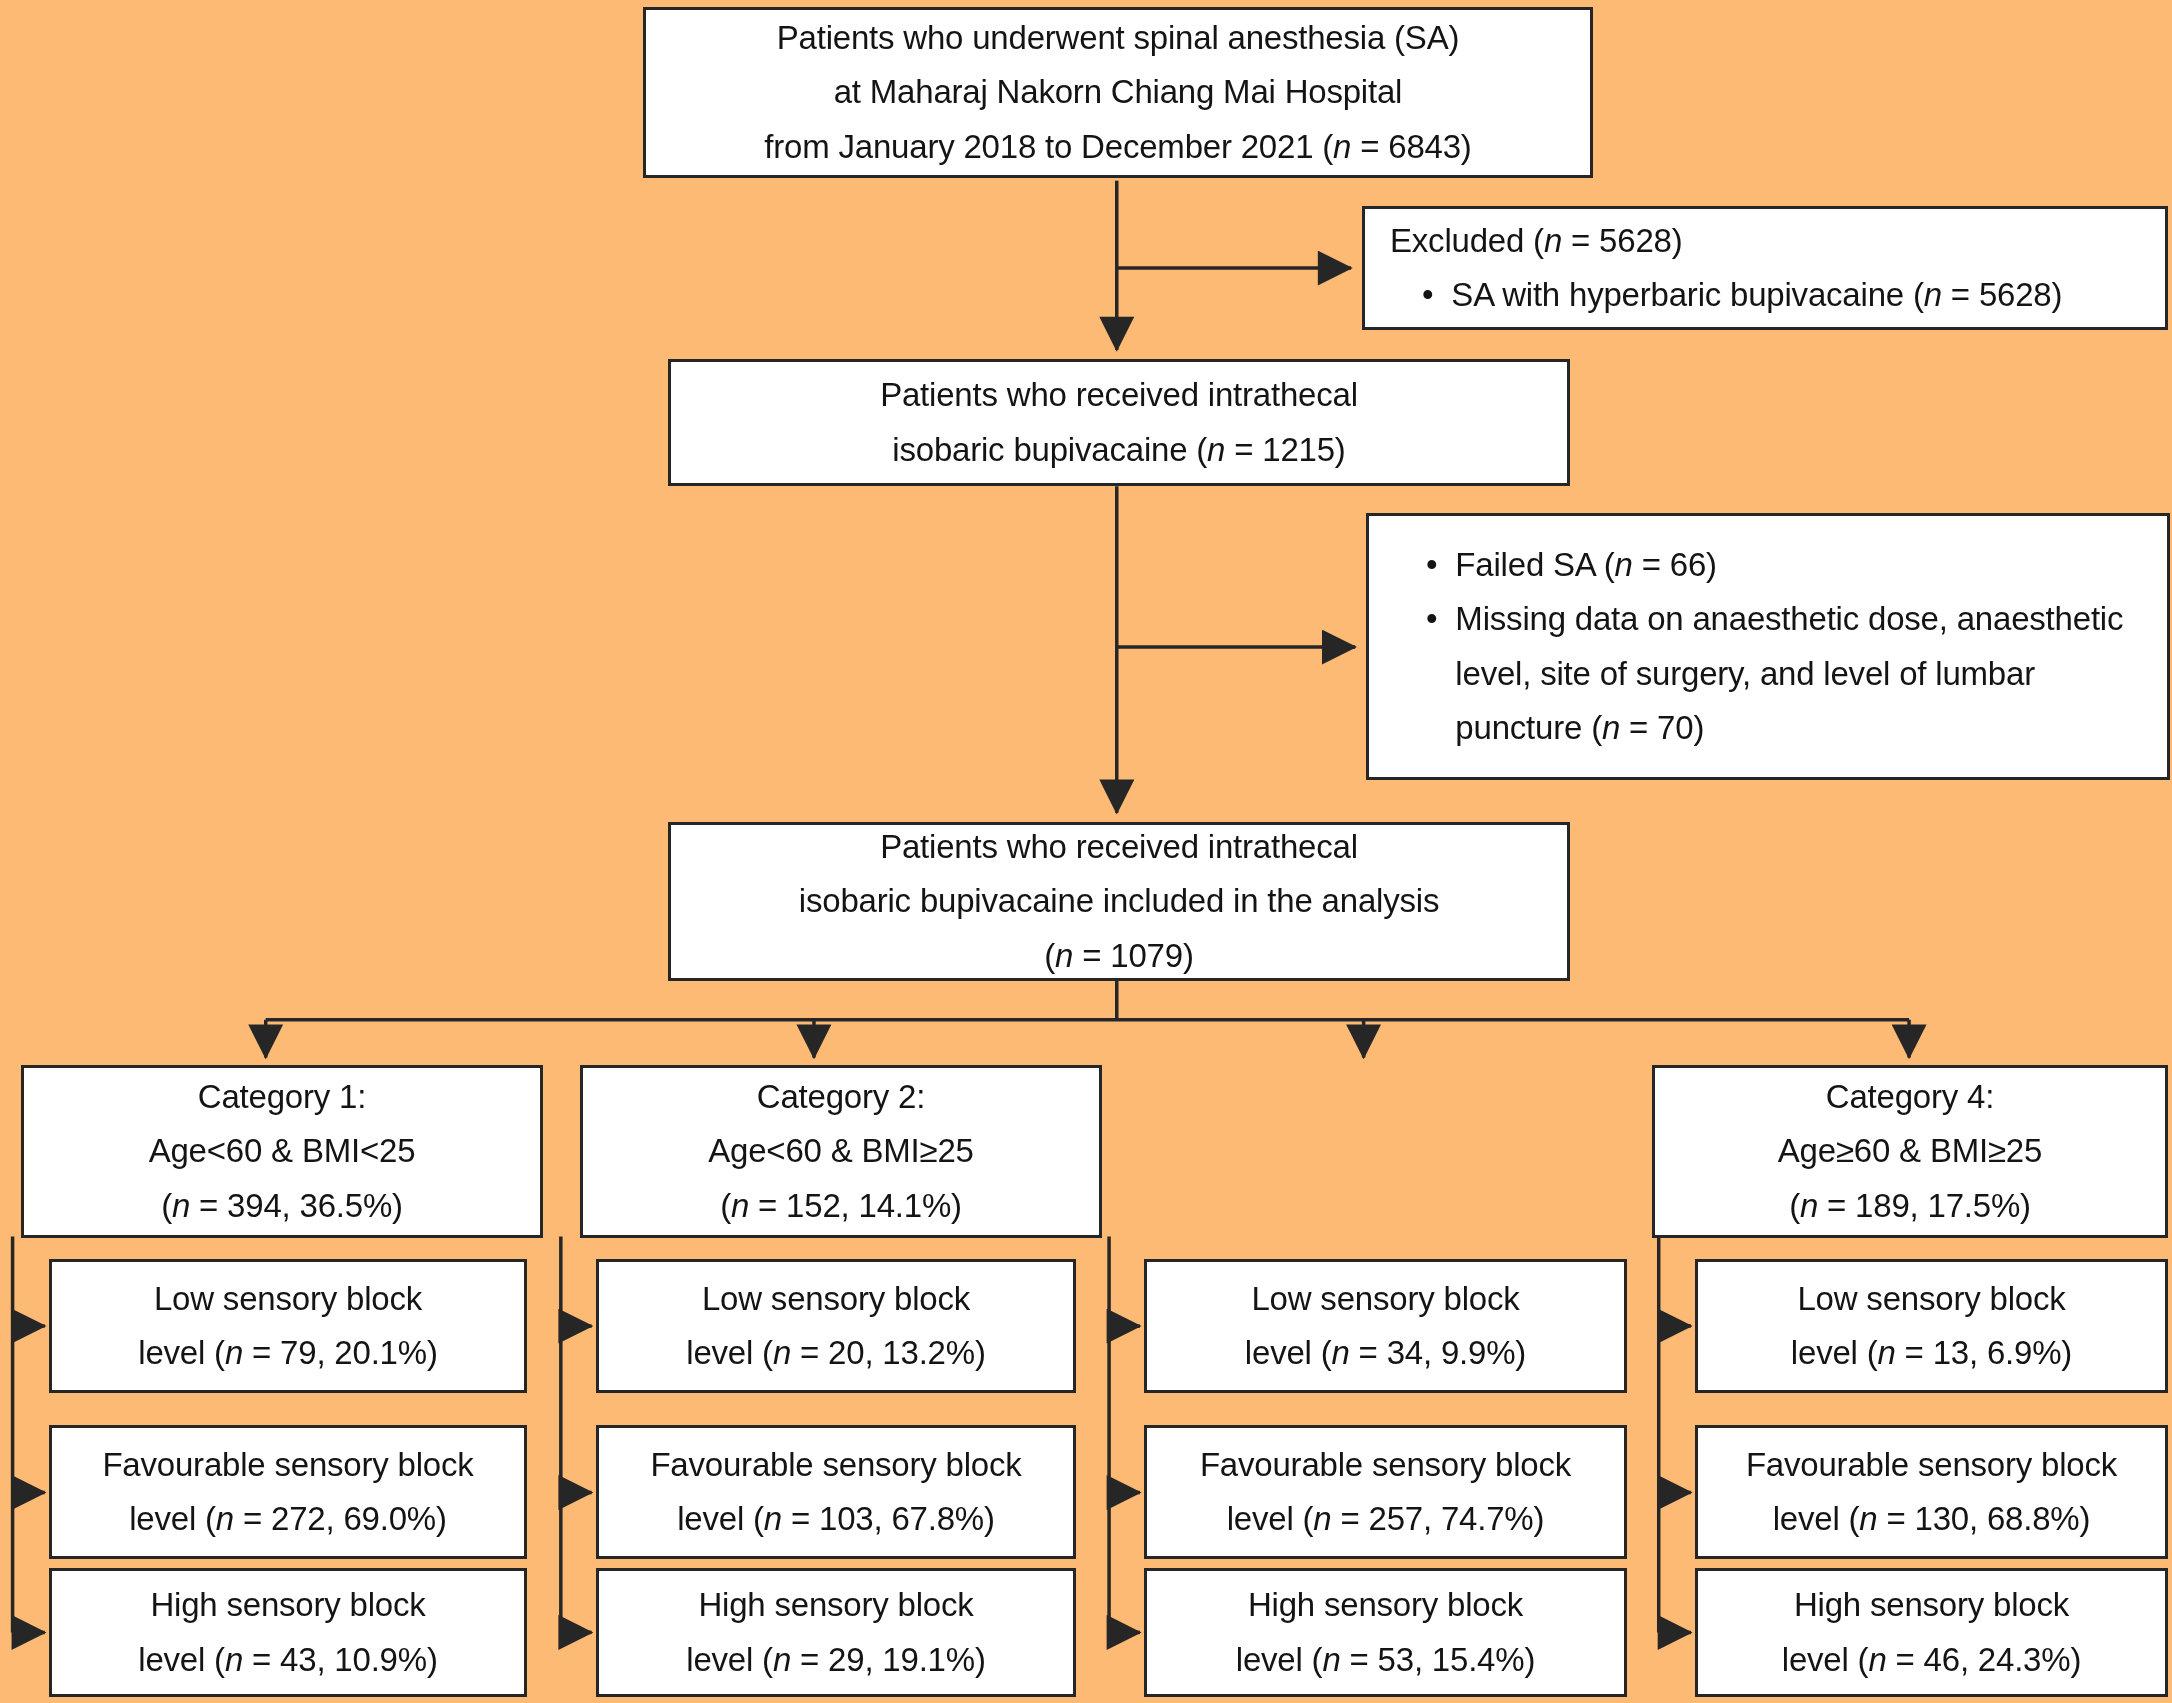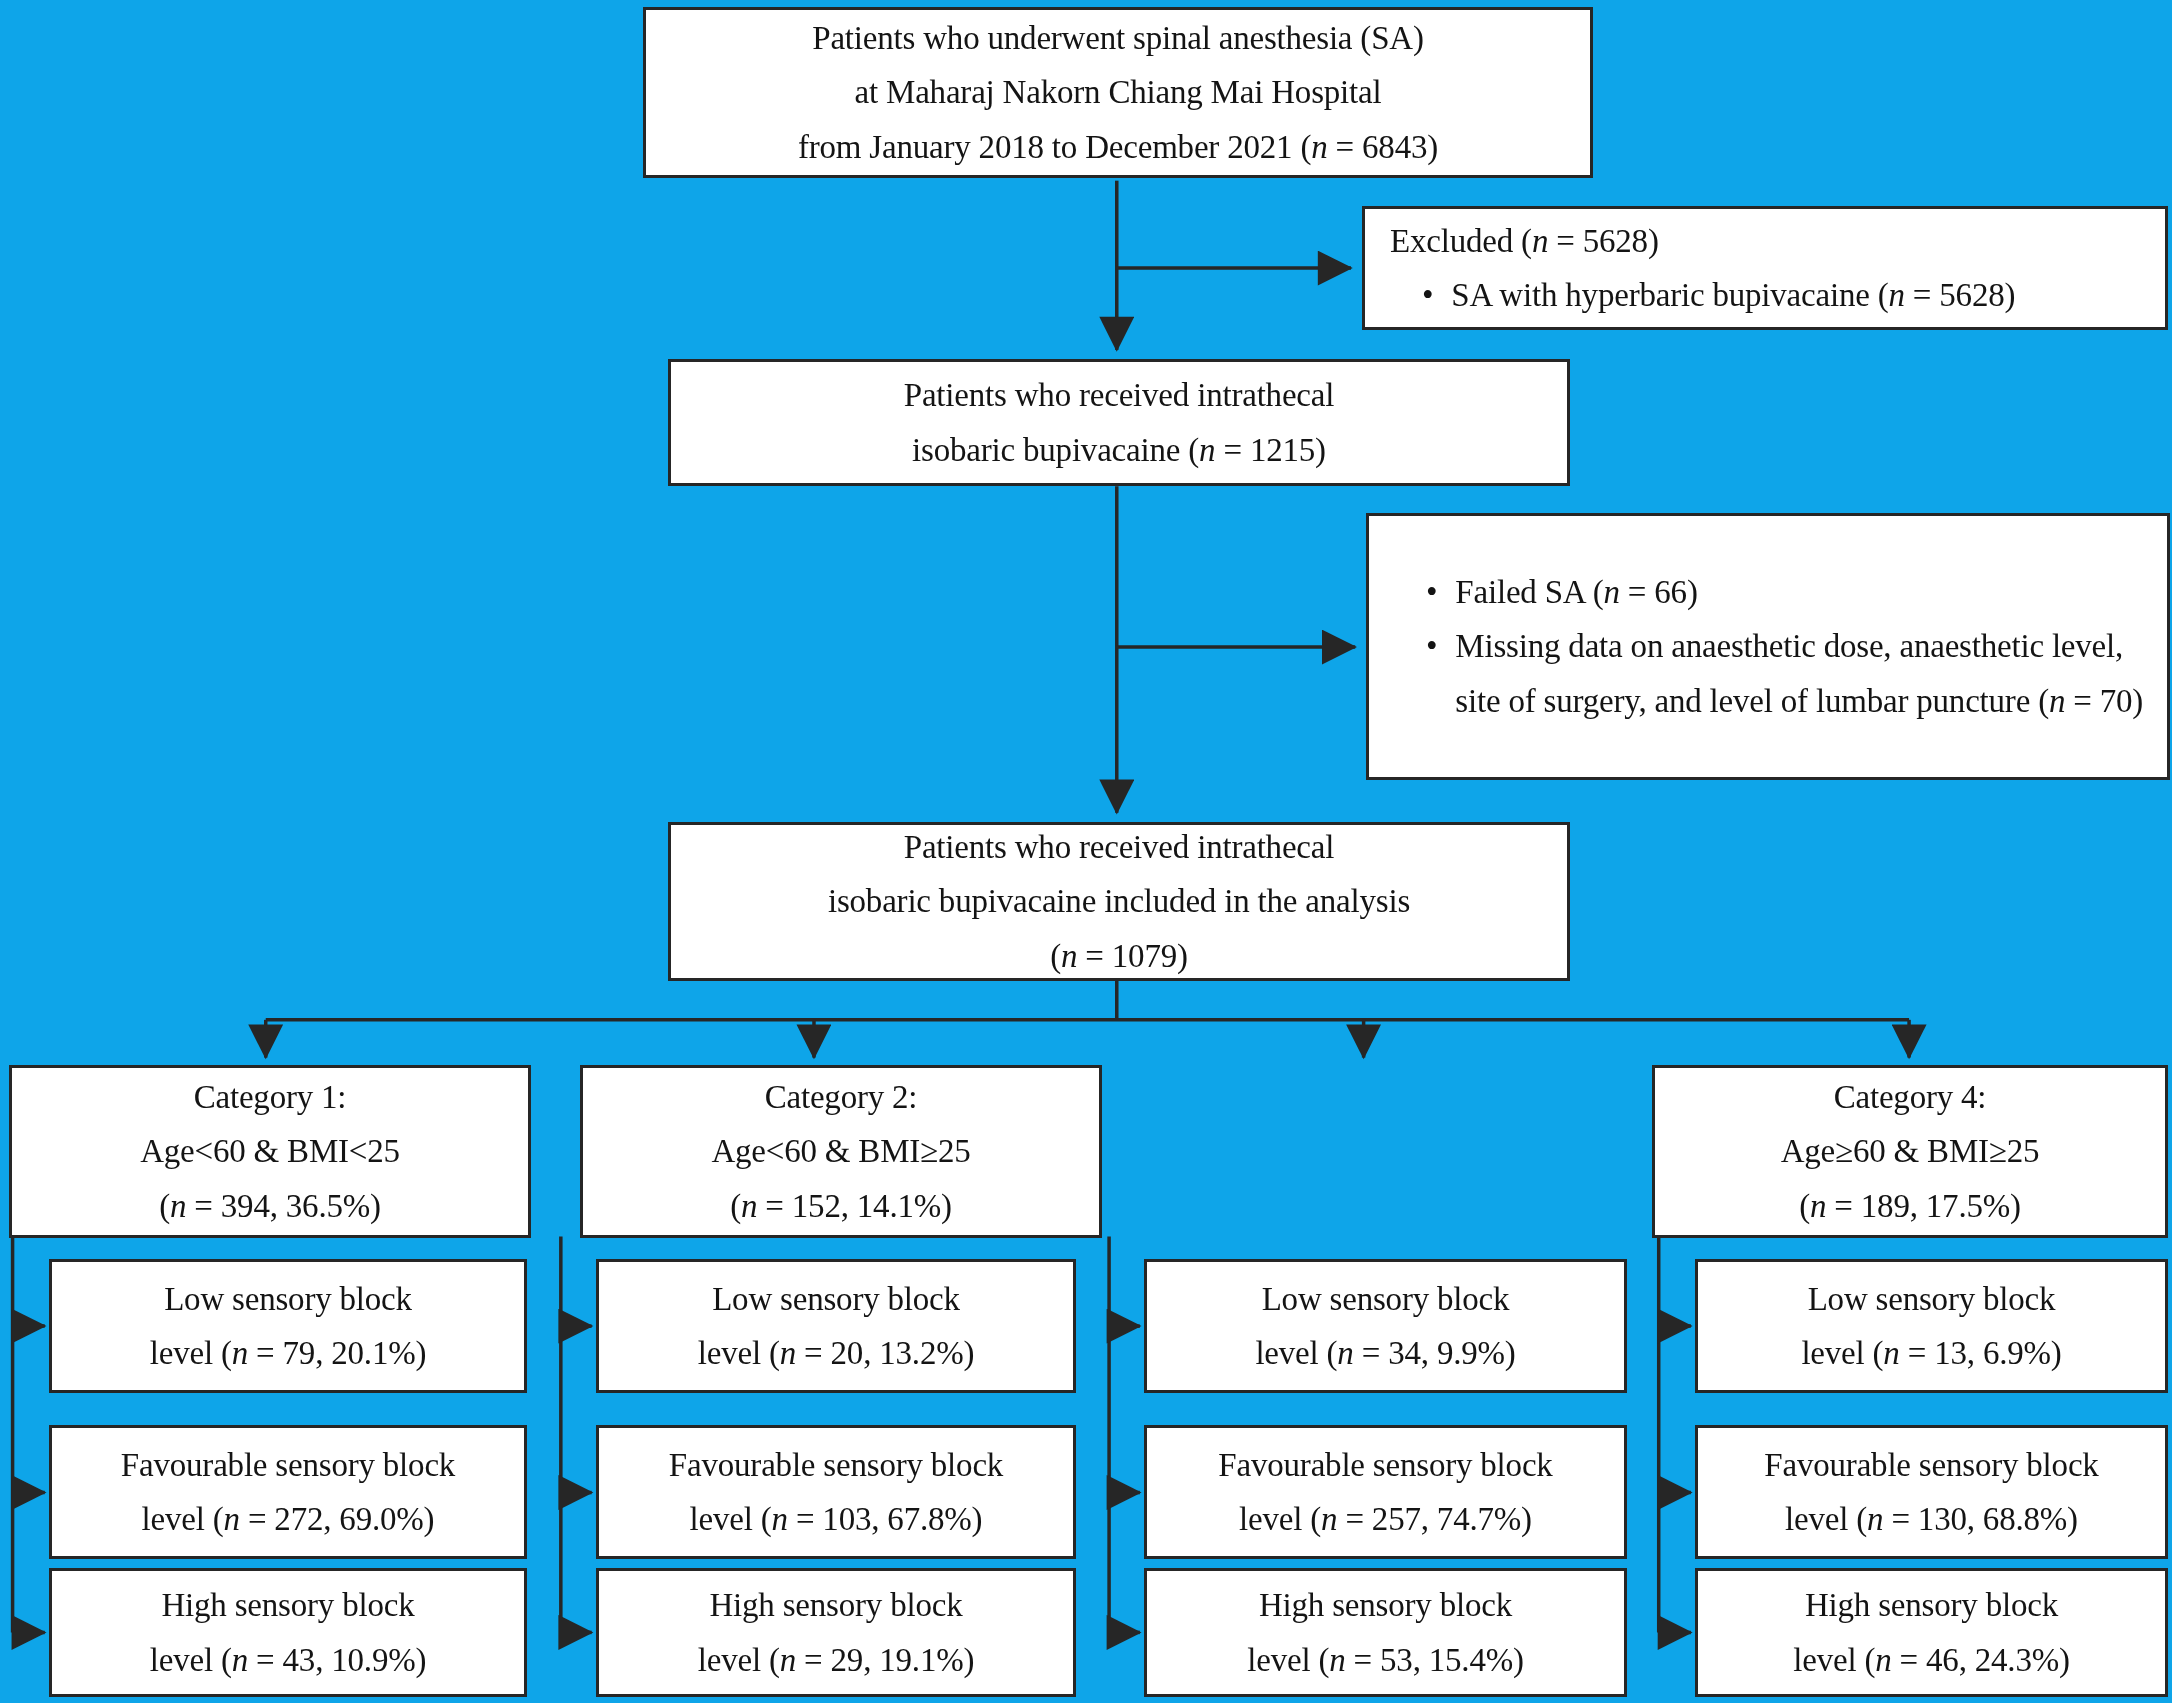--- a/index.html
+++ b/index.html
@@ -1,20 +1,20 @@
 <!DOCTYPE html>
 <html style="font-size:11.2px"><head>
 <meta charset="utf-8">
 <style>
   html,body{margin:0;padding:0;background:#ffffff;}
   .stage{
     position:relative;
     width:2172px;height:1704px;
-    background:#0ea5e9;
-    font-family:Liberation Serif, serif;
+    background:#fdba74;
+    font-family:Liberation Sans, sans-serif;
     color:#141414;
     overflow:hidden;
   }
   .fbox{
     position:absolute;
     box-sizing:border-box;
     border:3.5px solid #262626;
     background:#ffffff;
     display:flex;
     flex-direction:column;
@@ -121,21 +121,21 @@
     <div class="bullet-row">
       <span class="bullet-dot">•</span>
       <span class="bullet-text">Missing data on anaesthetic dose, anaesthetic level, site of surgery, and level of lumbar puncture (<i>n</i> = 70)</span>
     </div>
   </div>
 
   <div class="fbox" style="left:668px;top:822px;width:902px;height:159px;">
     <div>Patients who received intrathecal<br>isobaric bupivacaine included in the analysis<br>(<i>n</i> = 1079)</div>
   </div>
 
-  <div class="fbox" style="left:9px;top:1065px;width:522px;height:173px;">
+  <div class="fbox" style="left:21px;top:1065px;width:522px;height:173px;">
     <div>Category 1:<br>Age&lt;60 &amp; BMI&lt;25<br>(<i>n</i> = 394, 36.5%)</div>
   </div>
   <div class="fbox" style="left:49px;top:1259px;width:478px;height:134px;">
     <div>Low sensory block<br>level (<i>n</i> = 79, 20.1%)</div>
   </div>
   <div class="fbox" style="left:49px;top:1425px;width:478px;height:134px;">
     <div>Favourable sensory block<br>level (<i>n</i> = 272, 69.0%)</div>
   </div>
   <div class="fbox" style="left:49px;top:1568px;width:478px;height:129px;">
     <div>High sensory block<br>level (<i>n</i> = 43, 10.9%)</div>

